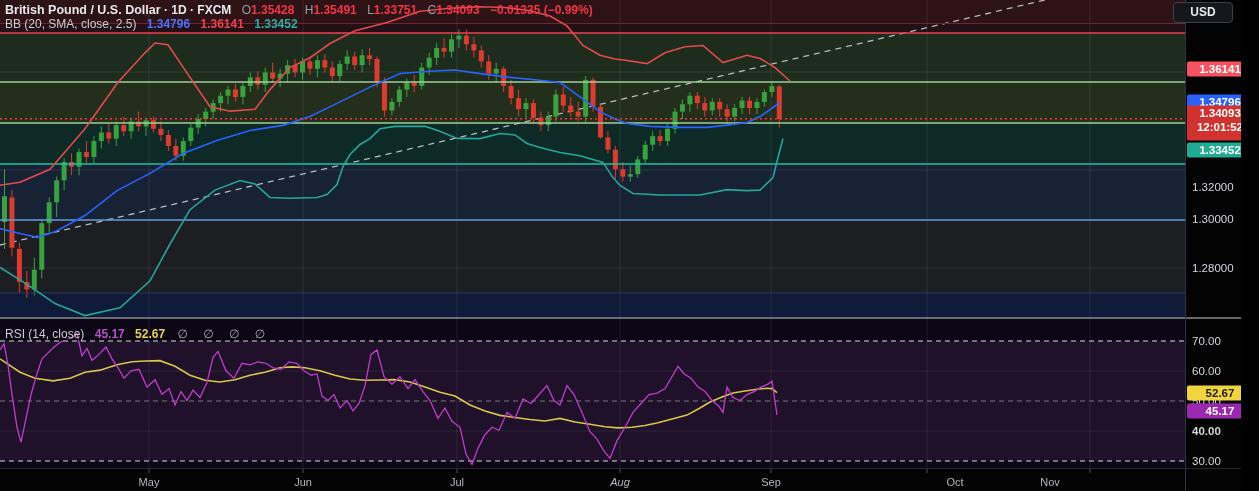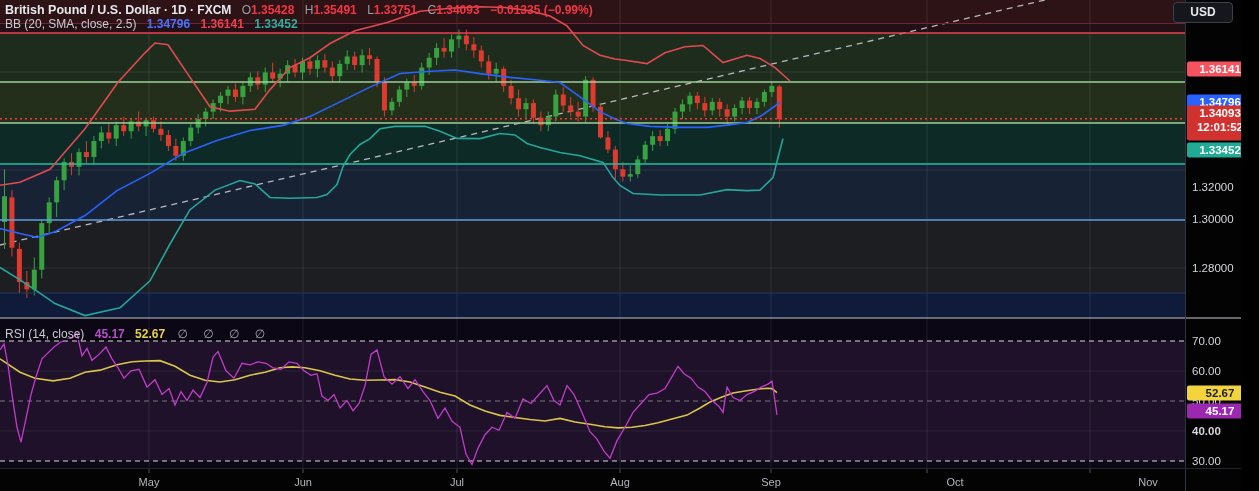--- a/index.html
+++ b/index.html
@@ -352,18 +352,18 @@
         <div class="l1">52.67</div>
       </div>
       <div class="ax-badge" style="top: 411px; background: rgb(156, 39, 176); color: rgb(255, 255, 255);">
         <div class="l1">45.17</div>
       </div>
     </div>
   <div id="time-axis">
       <div class="month" style="left: 149px;">May</div>
       <div class="month" style="left: 303px;">Jun</div>
       <div class="month" style="left: 457px;">Jul</div>
-      <div class="month" style="left: 620px;">Aug</div>
+      <div class="month" style="left: 620px; font-style: italic;">Aug</div>
       <div class="month" style="left: 771px;">Sep</div>
       <div class="month" style="left: 927px; margin-left: 28px;">Oct</div>
-      <div class="month" style="left: 1148px; text-align: right;">Nov</div>
+      <div class="month" style="left: 1050px; text-align: right;">Nov</div>
     </div>
 </div>
 
 </body></html>

